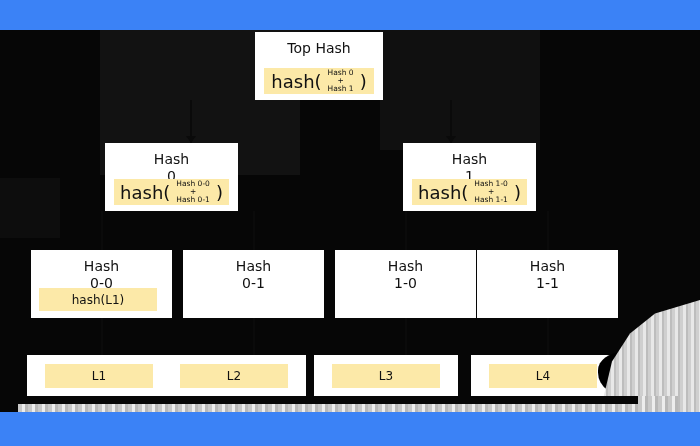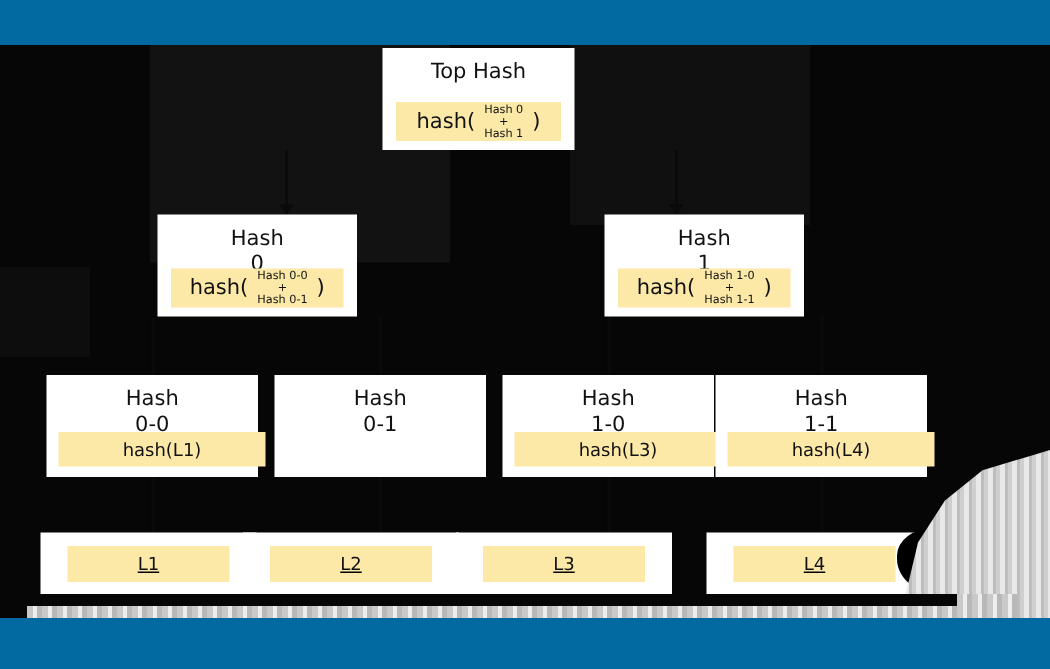--- a/index.html
+++ b/index.html
@@ -7,21 +7,21 @@
     padding: 0;
     background: #ffffff;
   }
   body {
     font-family: "DejaVu Sans", sans-serif;
   }
   #canvas {
     position: relative;
     width: 700px;
     height: 446px;
-    background: #0369a1;
+    background: #3b82f6;
     overflow: hidden;
   }
   
   .backdrop {
     position: absolute;
     left: 0px;
     top: 30px;
     width: 700px;
     height: 382px;
     background: #060606;
@@ -114,21 +114,21 @@
     padding-top: 8px;
   }
   .node-inner {
     background: #fce9a8;
     display: flex;
     align-items: center;
     justify-content: center;
     box-sizing: border-box;
   }
   .inner-fn {
-    font-size: 14px;
+    font-size: 18px;
     color: #111111;
     font-weight: normal;
   }
   .inner-args {
     font-size: 7.5px;
     line-height: 1.05;
     color: #111111;
     text-align: center;
     white-space: pre-line;
     margin: 0 6px;
@@ -143,46 +143,45 @@
   #n-top .node-inner { position: absolute; left: 9px; top: 36px; width: 110px; height: 26px; }
 
   
   #n-h0 { left: 105px; top: 143px; width: 133px; height: 68px; }
   #n-h0 .node-inner { position: absolute; left: 9px; top: 36px; width: 115px; height: 26px; }
   #n-h1 { left: 403px; top: 143px; width: 133px; height: 68px; }
   #n-h1 .node-inner { position: absolute; left: 9px; top: 36px; width: 115px; height: 26px; }
 
   
   .leafhash { top: 250px; width: 141px; height: 68px; }
-  .leafhash .node-inner { position: absolute; left: 8px; top: 38px; width: 138px; height: 23px; }
+  .leafhash .node-inner { position: absolute; left: 8px; top: 38px; width: 118px; height: 23px; }
   #n-h00 { left: 31px; }
   #n-h01 { left: 183px; }
   #n-h10 { left: 335px; }
   #n-h11 { left: 477px; }
 
   
   .datablock {
     position: absolute;
     top: 355px;
     width: 144px;
     height: 42px;
     background: #ffffff;
     box-sizing: border-box;
     display: flex;
     align-items: center;
     justify-content: center;
   }
   .datablock .node-inner {
     width: 108px;
     height: 24px;
-    text-decoration: underline;
   }
   #d-l1 { left: 27px; }
   #d-l2 { left: 162px; }
-  #d-l3 { left: 304px; }
+  #d-l3 { left: 314px; }
   #d-l4 { left: 471px; }
 
   
   .arrow {
     position: absolute;
     background: #0a0a0a;
     width: 2px;
   }
   .arrowhead {
     position: absolute;
@@ -261,31 +260,25 @@
   </div>
 
   <div class="node leafhash" id="n-h01">
     <div class="node-title">Hash
 0-1</div>
   </div>
 
   <div class="node leafhash" id="n-h10">
     <div class="node-title">Hash
 1-0</div>
-    <div class="node-inner">
-      <span class="inner-simple">hash(L3)</span>
-    </div>
   </div>
 
   <div class="node leafhash" id="n-h11">
     <div class="node-title">Hash
 1-1</div>
-    <div class="node-inner">
-      <span class="inner-simple">hash(L4)</span>
-    </div>
   </div>
 
   <div class="datablock" id="d-l1">
     <div class="node-inner">
       <span class="inner-simple">L1</span>
     </div>
   </div>
   <div class="datablock" id="d-l2">
     <div class="node-inner">
       <span class="inner-simple">L2</span>

